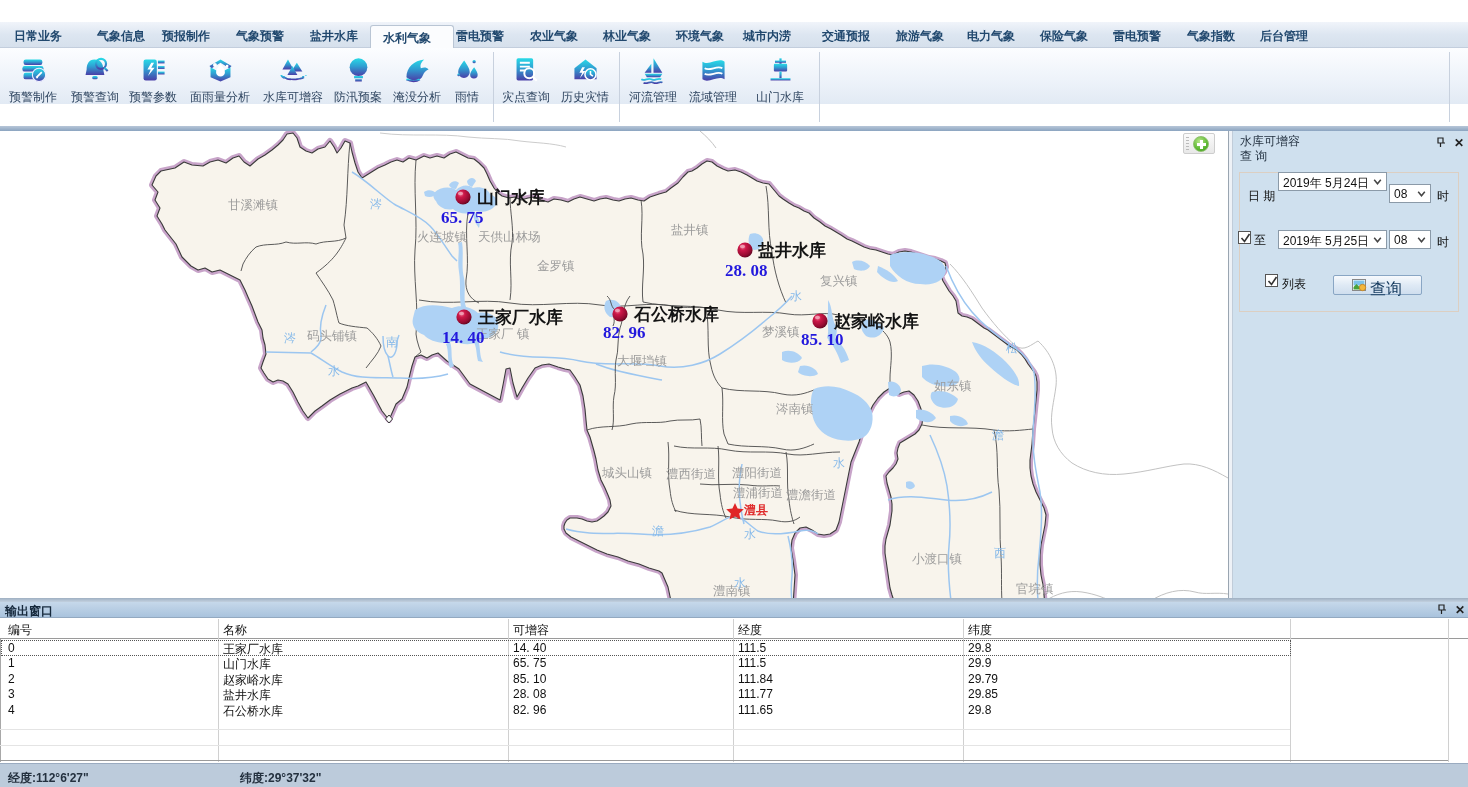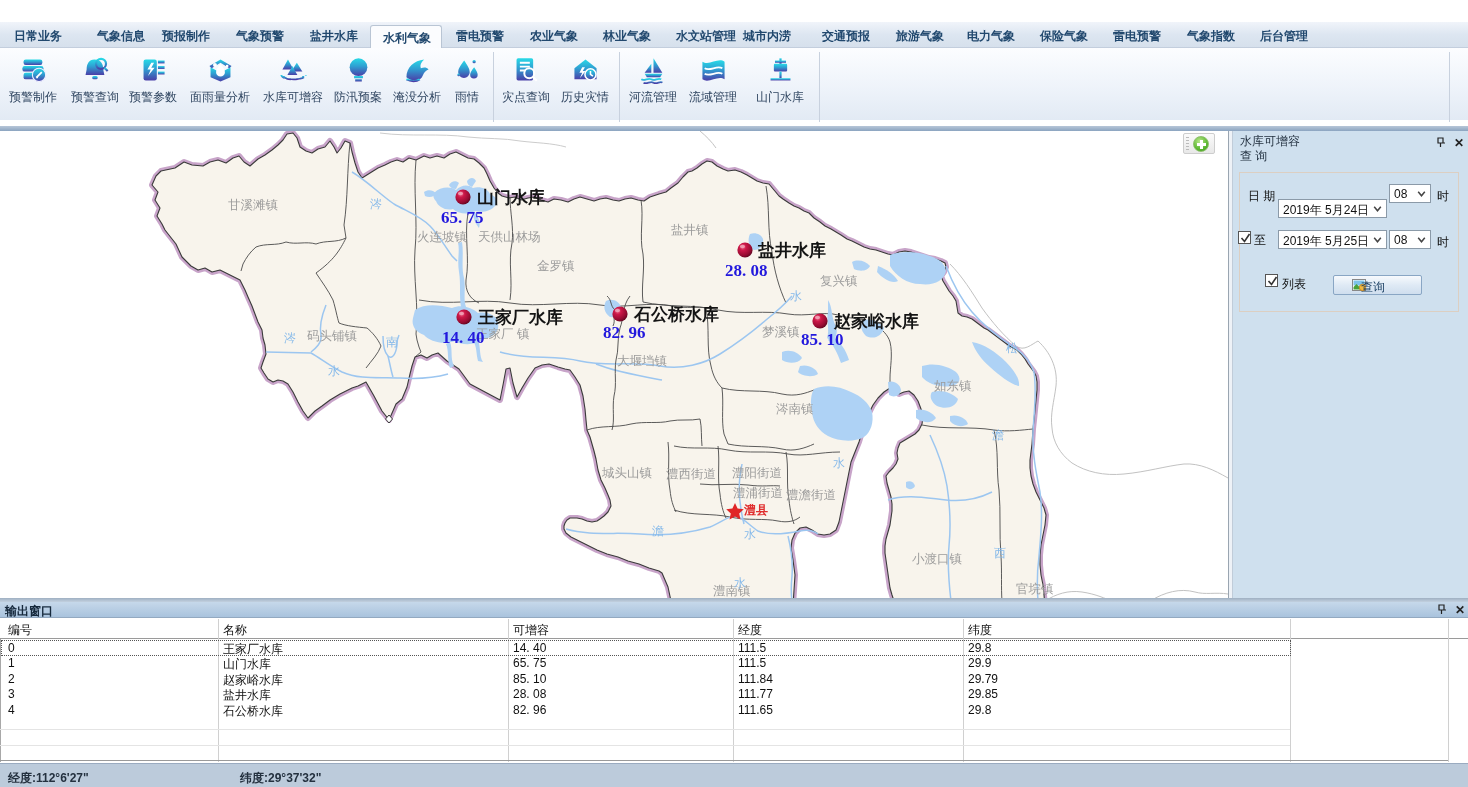--- a/index.html
+++ b/index.html
@@ -7,25 +7,25 @@
 #app { position:absolute; left:0; top:0; width:1468px; height:787px; background:#fff; }
 
 #titlebar { position:absolute; left:0; top:0; width:1468px; height:22px;
   background:linear-gradient(#eef3f9,#d5dfeb 60%,#c9d5e4); border-bottom:1px solid #aebccb; }
 #titlebar .ttext { position:absolute; left:651px; top:4px; font-size:12px; font-weight:bold; color:#3a4856; }
 #tsep { position:absolute; left:38px; top:4px; width:1px; height:13px; background:#8a98a8; }
 
 #menubar { position:absolute; left:0; top:22px; width:1468px; height:26px;
   background:linear-gradient(#f0f4fa,#dde6f1 50%,#d6e0ec); border-bottom:1px solid #c3cedd; }
 .mi { position:absolute; top:6px; font-size:12px; font-weight:bold; color:#21486e; }
-#seltab { position:absolute; left:370px; top:3px; width:72px; height:24px; background:#fbfcfe;
+#seltab { position:absolute; left:370px; top:3px; width:84px; height:24px; background:#fbfcfe;
   border:1px solid #b9c5d4; border-bottom:none; border-radius:3px 3px 0 0; }
 #seltab span { position:absolute; left:12px; top:4px; font-size:12px; font-weight:bold; color:#21486e; }
 
-#toolbar { position:absolute; left:0; top:48px; width:1468px; height:72px;
+#toolbar { position:absolute; left:0; top:48px; width:1468px; height:56px;
   background:linear-gradient(#fcfdff,#eef3fa 55%,#e2eaf4); }
 #tooledge { position:absolute; left:0; top:126px; width:1468px; height:5px;
   background:linear-gradient(#b7c6d8,#8ba4c0); }
 .titem { position:absolute; top:7px; text-align:center; }
 .titem svg { display:block; margin:0 auto; }
 .titem .tl { display:block; margin-top:3px; font-size:12px; color:#2f4560; white-space:nowrap; }
 .tsep { position:absolute; top:4px; width:1px; height:70px; background:#c8d1de; }
 
 #map { position:absolute; left:0; top:131px; width:1228px; height:470px; background:#fff; overflow:hidden; }
 
@@ -46,21 +46,21 @@
 #groupbox { position:absolute; left:11px; top:41px; width:220px; height:140px; border:1px solid #dccfc2; }
 .rlabel { font-size:12px; color:#111; position:absolute; }
 .combo { position:absolute; height:19px; background:#fff; border:1px solid #8b9aa8; }
 .combo .cv { position:absolute; left:4px; top:2px; font-size:12px; color:#111; white-space:nowrap;}
 .combo .ca { position:absolute; right:3px; top:3px; width:11px; height:11px; }
 .cb { position:absolute; width:13px; height:13px; background:#fff; border:1px solid #555; }
 .cb svg { position:absolute; left:0px; top:0px; }
 #qbtn { position:absolute; left:105px; top:144px; width:89px; height:20px;
   background:linear-gradient(#f7fafd,#dfeaf5 50%,#cfdeee); border:1px solid #89a6c4; border-radius:2px; }
 #qbtn .bicon { position:absolute; left:18px; top:2px; width:15px; height:15px; }
-#qbtn .bt { position:absolute; left:27px; top:3px; font-size:12px; color:#143a5e; }
+#qbtn .bt { position:absolute; left:36px; top:3px; font-size:16px; color:#143a5e; }
 
 #bsep { position:absolute; left:0; top:598px; width:1468px; height:4px; background:linear-gradient(#9fb0c2,#c2d0df); }
 #bheader { position:absolute; left:0; top:602px; width:1468px; height:16px;
   background:linear-gradient(#c6d8ea,#a9c3dd); border-bottom:1px solid #93a9c0; }
 #bheader .bt { position:absolute; left:5px; top:1px; font-size:12px; font-weight:bold; color:#16293c; }
 #btable { position:absolute; left:0; top:619px; width:1468px; height:143px; background:#fff; }
 .th { position:absolute; top:3px; font-size:12px; color:#111; }
 #theadrow { position:absolute; left:0; top:0; width:1468px; height:20px; background:#fff; border-bottom:1px solid #9a9a9a; }
 .trow { position:absolute; left:0; width:1468px; height:16px; font-size:12px; color:#111; }
 .trow span { position:absolute; top:1px; }
@@ -82,21 +82,21 @@
         <span>水利气象</span>
       </div>
     <span class="mi" style="left:14px">日常业务</span>
     <span class="mi" style="left:97px">气象信息</span>
     <span class="mi" style="left:162px">预报制作</span>
     <span class="mi" style="left:236px">气象预警</span>
     <span class="mi" style="left:310px">盐井水库</span>
     <span class="mi" style="left:456px">雷电预警</span>
     <span class="mi" style="left:530px">农业气象</span>
     <span class="mi" style="left:603px">林业气象</span>
-    <span class="mi" style="left:676px">水文站管理</span>
+    <span class="mi" style="left:676px">环境气象</span>
     <span class="mi" style="left:743px">城市内涝</span>
     <span class="mi" style="left:822px">交通预报</span>
     <span class="mi" style="left:896px">旅游气象</span>
     <span class="mi" style="left:967px">电力气象</span>
     <span class="mi" style="left:1040px">保险气象</span>
     <span class="mi" style="left:1113px">雷电预警</span>
     <span class="mi" style="left:1187px">气象指数</span>
     <span class="mi" style="left:1260px">后台管理</span>
   </div>
 
@@ -381,21 +381,21 @@
 
   <div id="rpanel">
     <div class="lstrip"></div>
     <div class="ptitle">水库可增容<br>查 询</div>
     <svg class="pinicon" style="left:208px" viewBox="0 0 11 11">
         <path d="M2,1 h5 v5 h-5z M2,6 h7 M4.5,6 v4" stroke="#222" fill="none" stroke-width="1.2"></path>
       </svg>
     <span class="xicon" style="left:226px">✕</span>
     <div id="groupbox"></div>
     <span class="rlabel" style="left:20px;top:57px">日 期</span>
-    <div class="combo" style="left:50px;top:68px;width:109px">
+    <div class="combo" style="left:50px;top:41px;width:109px">
       <span class="cv">2019年 5月24日</span>
       <svg class="ca" viewBox="0 0 10 10">
           <path d="M2,3.5 l3,3.5 3,-3.5" stroke="#444" stroke-width="1.4" fill="none"></path>
         </svg>
     </div>
     <div class="combo" style="left:161px;top:53px;width:42px">
       <span class="cv">08</span>
       <svg class="ca" viewBox="0 0 10 10">
           <path d="M2,3.5 l3,3.5 3,-3.5" stroke="#444" stroke-width="1.4" fill="none"></path>
         </svg>

